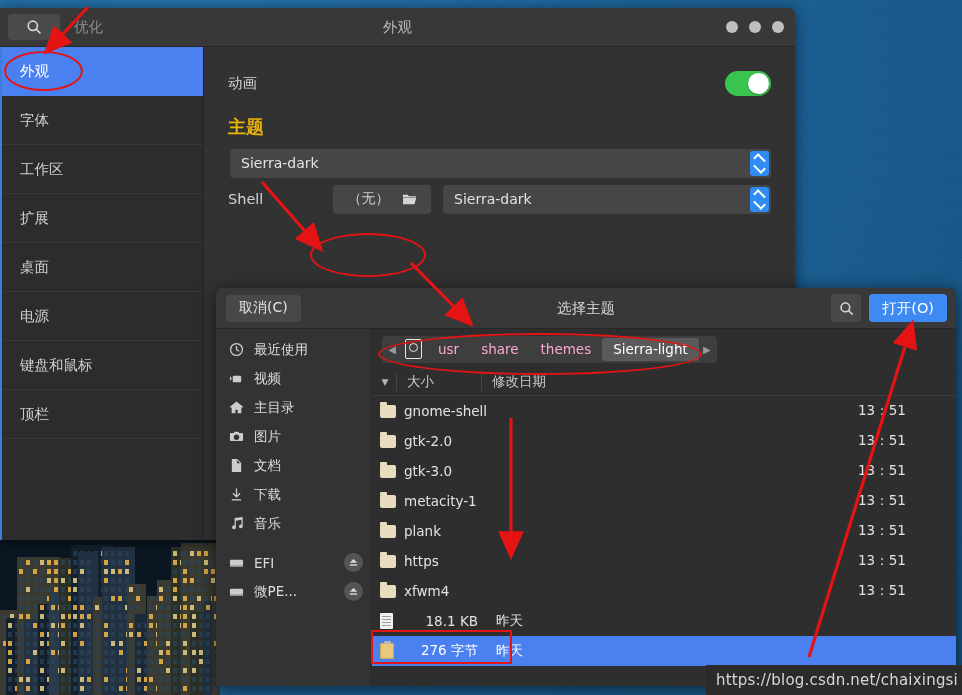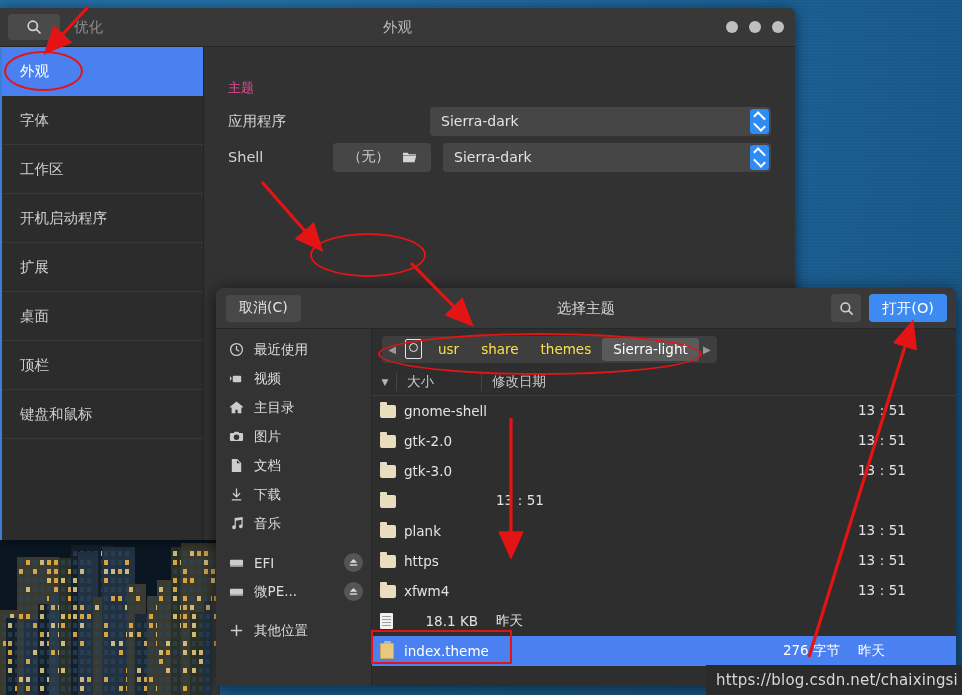--- a/index.html
+++ b/index.html
@@ -68,21 +68,21 @@
     height:49px;display:flex;align-items:center;padding-left:18px;
     color:#cfcfcf;font-size:14.5px;
     border-bottom:1px solid #383838;box-sizing:border-box;cursor:default;
   }
   .tw-item.sel{background:#4a80f0;color:#fff;border-bottom-color:#4a80f0;}
 
   
   #tw-content{flex:1;background:#323232;padding:18px 24px 0 24px;box-sizing:border-box;}
   .row{display:flex;align-items:center;height:36px;}
   .row .lbl{color:#d3d3d3;font-size:14.5px;width:200px;flex:none;}
-  .section-title{color:#ec4899;font-size:13px;font-weight:normal;margin:14px 0 6px 0;}
+  .section-title{color:#eab308;font-size:18px;font-weight:bold;margin:14px 0 6px 0;}
 
   .toggle{
     margin-left:auto;width:46px;height:25px;border-radius:13px;background:#39c44f;
     position:relative;
   }
   .toggle .knob{
     position:absolute;right:2px;top:2px;width:21px;height:21px;border-radius:50%;
     background:#fff;box-shadow:0 1px 2px rgba(0,0,0,.3);
   }
 
@@ -167,21 +167,21 @@
   .crumbs{
     display:flex;align-items:center;background:#3e3e3e;border-radius:4px;
     height:27px;padding:0 2px;
   }
   .crumb-arrow{
     width:16px;display:flex;align-items:center;justify-content:center;
     color:#9a9a9a;font-size:10px;
   }
   .crumb{
     padding:0 11px;height:23px;display:flex;align-items:center;
-    color:#fde047;font-size:13.5px;border-radius:3px;
+    color:#f9a8d4;font-size:13.5px;border-radius:3px;
   }
   .crumb.active{background:#5a5a5a;color:#fff;}
   .crumb.iconcrumb{padding:0 5px;}
   .crumb.iconcrumb .dev{
     width:15px;height:18px;border:1.6px solid #e6e6e6;border-radius:2px;
     position:relative;
   }
   .crumb.iconcrumb .dev:after{
     content:"";position:absolute;left:3px;top:3px;width:7px;height:7px;
     border-radius:50%;border:1.6px solid #e6e6e6;
@@ -1342,43 +1342,48 @@
       <div class="tw-item sel">
           <span>外观</span>
         </div>
       <div class="tw-item">
           <span>字体</span>
         </div>
       <div class="tw-item">
           <span>工作区</span>
         </div>
       <div class="tw-item">
-          <span>开机启动程序</span>
-        </div>
-      <div class="tw-item">
           <span>扩展</span>
         </div>
       <div class="tw-item">
           <span>桌面</span>
         </div>
       <div class="tw-item">
-          <span>顶栏</span>
+          <span>电源</span>
         </div>
       <div class="tw-item">
           <span>键盘和鼠标</span>
         </div>
+      <div class="tw-item">
+          <span>顶栏</span>
+        </div>
     </div>
 
     <div id="tw-content">
 
+      <div class="row">
+        <div class="lbl">动画</div>
+        <div class="toggle">
+            <div class="knob"></div>
+          </div>
+      </div>
 
       <div class="section-title">主题</div>
 
       <div class="row">
-        <div class="lbl">应用程序</div>
         <div class="combo">
           <span>Sierra-dark</span>
           <span class="spin">
               <i class="up"></i>
               <i class="dn"></i>
             </span>
         </div>
       </div>
 
 
@@ -1511,29 +1516,20 @@
           </span>
         <span>微PE...</span>
         <span class="eject">
             <svg width="11" height="11" viewBox="0 0 12 12">
               <path d="M6 2.2l4 4.2H2z"></path>
               <rect x="2" y="8" width="8" height="1.5"></rect>
             </svg>
           </span>
       </div>
       <div class="places-gap"></div>
-      <div class="place">
-        <span class="pic">
-            <svg width="15" height="15" viewBox="0 0 16 16">
-              <rect x="7.2" y="2" width="1.6" height="12"></rect>
-              <rect x="2" y="7.2" width="12" height="1.6"></rect>
-            </svg>
-          </span>
-        <span>其他位置</span>
-      </div>
     </div>
 
     <div id="fc-main">
 
       <div id="crumbbar">
         <div class="crumbs">
           <span class="crumb-arrow">◀</span>
           <span class="crumb iconcrumb">
               <span class="dev"></span>
             </span>
@@ -1573,20 +1569,21 @@
               <span class="folder-ico"></span>
             </span>
           <span class="fname">gtk-3.0</span>
           <span class="fsize"></span>
           <span class="fdate">13：51</span>
         </div>
         <div class="frow">
           <span class="fico">
               <span class="folder-ico"></span>
             </span>
+          <span class="fname">metacity-1</span>
           <span class="fsize"></span>
           <span class="fdate">13：51</span>
         </div>
         <div class="frow">
           <span class="fico">
               <span class="folder-ico"></span>
             </span>
           <span class="fname">plank</span>
           <span class="fsize"></span>
           <span class="fdate">13：51</span>
@@ -1611,21 +1608,20 @@
           <span class="fico">
               <span class="doc-ico"></span>
             </span>
           <span class="fsize">18.1 KB</span>
           <span class="fdate">昨天</span>
         </div>
         <div class="frow sel">
           <span class="fico">
               <span class="theme-ico"></span>
             </span>
-          <span class="fname">index.theme</span>
           <span class="fsize">276 字节</span>
           <span class="fdate">昨天</span>
         </div>
       </div>
 
     </div>
   </div>
 </div>
 
 <div id="watermark">https://blog.csdn.net/chaixingsi</div>

